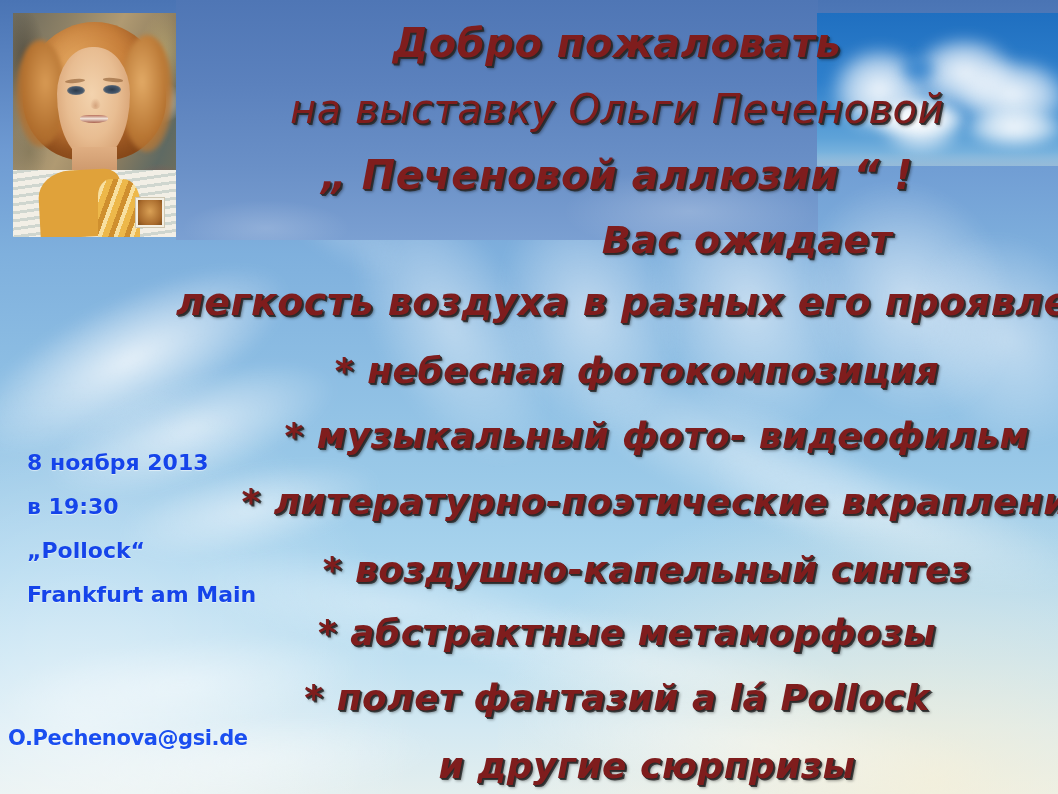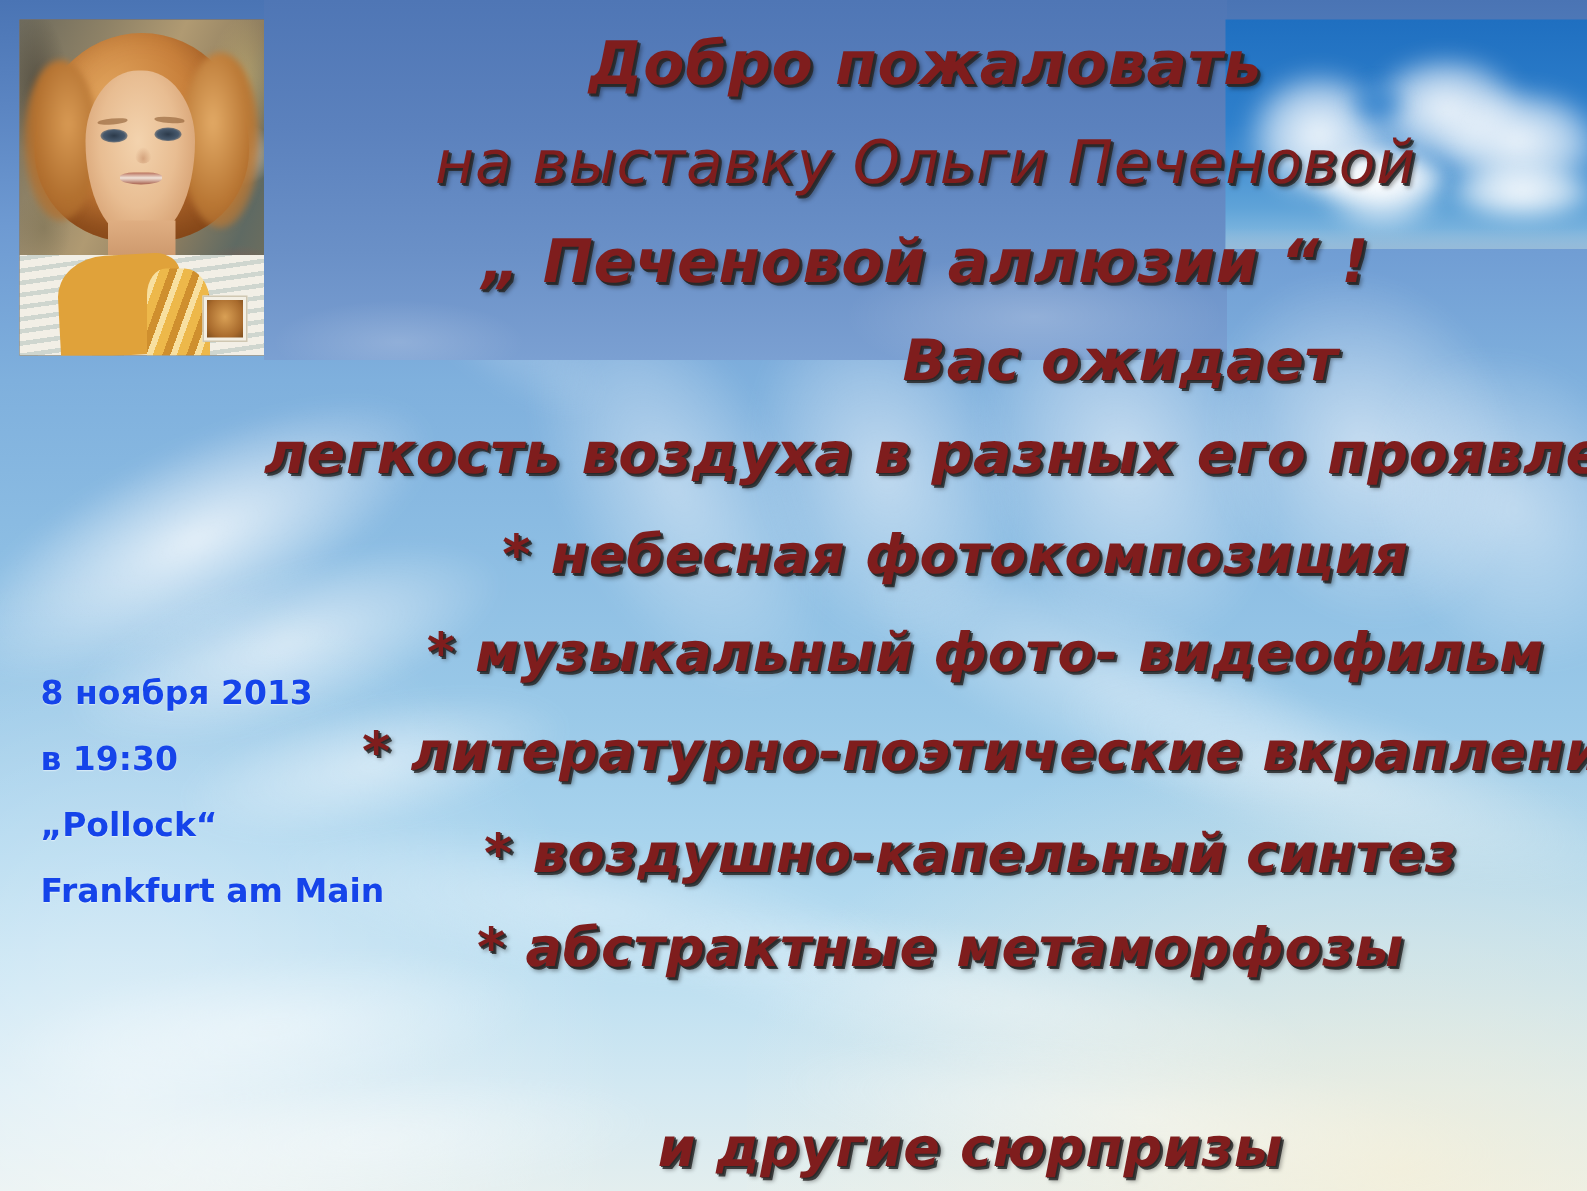--- a/index.html
+++ b/index.html
@@ -315,23 +315,25 @@
     <div class="line l-title" style="top: 20px; font-size: 40px; font-weight: 700; text-align: center; padding-left: 0px;">Добро пожаловать</div>
     <div class="line l-title" style="top: 86px; font-size: 40px; font-weight: 400; text-align: center; padding-left: 0px;">на выставку Ольги Печеновой</div>
     <div class="line l-title" style="top: 152px; font-size: 40px; font-weight: 700; text-align: center; padding-left: 0px;">„ Печеновой аллюзии “ !</div>
     <div class="line" style="top: 218px; font-size: 38px; font-weight: 600; text-align: center; padding-left: 130px;">Вас ожидает</div>
     <div class="line" style="top: 280px; font-size: 38px; font-weight: 600; text-align: center; padding-left: 0px;">легкость воздуха в разных его проявлениях:</div>
     <div class="line" style="top: 350px; font-size: 36px; font-weight: 600; text-align: center; padding-left: 20px;">* небесная фотокомпозиция</div>
     <div class="line" style="top: 415px; font-size: 36px; font-weight: 600; text-align: center; padding-left: 40px;">* музыкальный фото- видеофильм</div>
     <div class="line" style="top: 481px; font-size: 36px; font-weight: 600; text-align: center; padding-left: 50px;">* литературно-поэтические вкрапления</div>
     <div class="line" style="top: 549px; font-size: 36px; font-weight: 600; text-align: center; padding-left: 30px;">* воздушно-капельный синтез</div>
     <div class="line" style="top: 612px; font-size: 36px; font-weight: 600; text-align: center; padding-left: 10px;">* абстрактные метаморфозы</div>
+    <div class="line" style="top: 677px; font-size: 36px; font-weight: 600; text-align: center; padding-left: 0px;">* полет фантазий а lá Pollock</div>
     <div class="line" style="top: 745px; font-size: 36px; font-weight: 600; text-align: center; padding-left: 30px;">и другие сюрпризы</div>
   </div>
 
   <div class="details">
     <div class="d-line">8 ноября 2013</div>
     <div class="d-line">в 19:30</div>
     <div class="d-line">„Pollock“</div>
     <div class="d-line">Frankfurt am Main</div>
   </div>
+  <div class="d-email">O.Pechenova@gsi.de</div>
 
 </div>
 
 </body></html>

